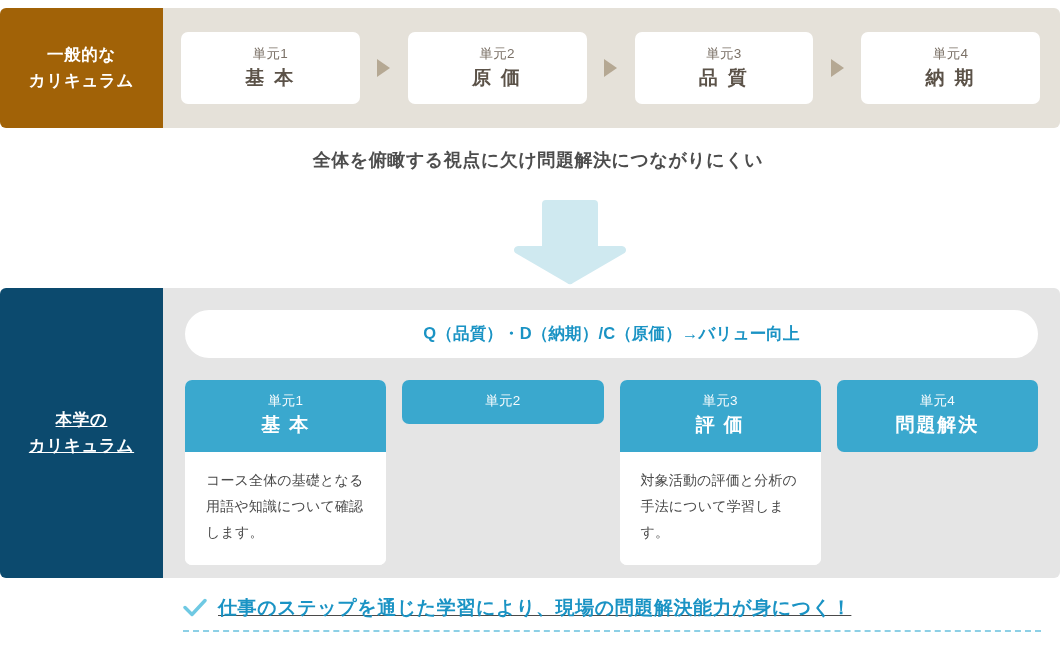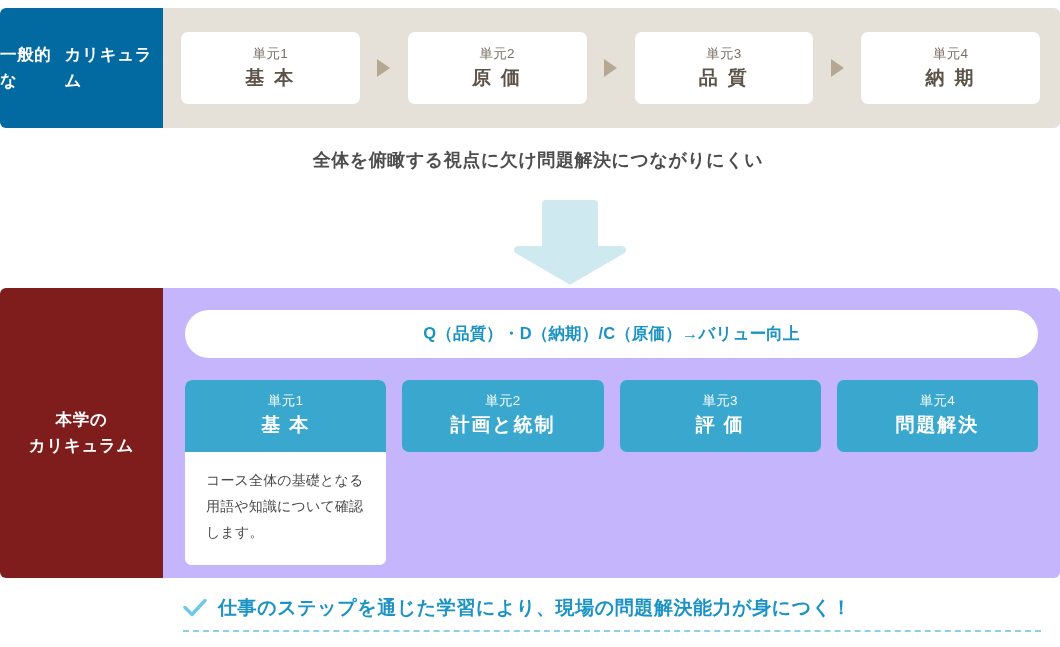--- a/index.html
+++ b/index.html
@@ -27,25 +27,25 @@
     left: 0;
     top: 8px;
     width: 1060px;
     height: 120px;
     display: flex;
     align-items: stretch;
   }
   .top-label {
     width: 163px;
     flex: 0 0 163px;
-    background: #0369a1;
+    background: #a16207;
     border-radius: 6px 0 0 6px;
     color: #ffffff;
     display: flex;
-    flex-direction: row;
+    flex-direction: column;
     align-items: center;
     justify-content: center;
     font-size: 16.5px;
     font-weight: bold;
     line-height: 1.55;
     letter-spacing: 0.04em;
   }
   .top-track {
     flex: 1 1 auto;
     background: #e5e1d9;
@@ -120,35 +120,36 @@
     left: 0;
     top: 288px;
     width: 1060px;
     height: 290px;
     display: flex;
     align-items: stretch;
   }
   .bot-label {
     width: 163px;
     flex: 0 0 163px;
-    background: #7f1d1d;
+    background: #0c4a6e;
     border-radius: 6px 0 0 6px;
     color: #ffffff;
     display: flex;
     flex-direction: column;
     align-items: center;
     justify-content: center;
     font-size: 16.5px;
     font-weight: bold;
     line-height: 1.55;
     letter-spacing: 0.04em;
+    text-decoration: underline;
   }
   .bot-body {
     flex: 1 1 auto;
-    background: #c4b5fd;
+    background: #e5e5e5;
     border-radius: 0 6px 6px 0;
     padding: 22px 22px 0 22px;
     box-sizing: border-box;
     display: flex;
     flex-direction: column;
   }
   .qdc-banner {
     background: #ffffff;
     border-radius: 28px;
     height: 48px;
@@ -210,20 +211,21 @@
     width: 880px;
     display: flex;
     flex-direction: column;
     align-items: flex-start;
   }
   .footer-line {
     display: flex;
     align-items: center;
     gap: 11px;
     padding-left: 20px;
+    text-decoration: underline;
   }
   .check-icon {
     flex: 0 0 auto;
     display: block;
   }
   .footer-text {
     font-size: 19px;
     font-weight: bold;
     color: #1a93c4;
     letter-spacing: 0.03em;
@@ -304,29 +306,29 @@
           <div class="bot-card-head">
             <div class="unit-no">単元1</div>
             <div class="unit-title">基 本</div>
           </div>
           <div class="bot-card-body">コース全体の基礎となる用語や知識について確認します。</div>
         </div>
 
         <div class="bot-card">
           <div class="bot-card-head">
             <div class="unit-no">単元2</div>
-            <div class="unit-title">計画と統制</div>
           </div>
         </div>
 
         <div class="bot-card">
           <div class="bot-card-head">
             <div class="unit-no">単元3</div>
             <div class="unit-title">評 価</div>
           </div>
+          <div class="bot-card-body">対象活動の評価と分析の手法について学習します。</div>
         </div>
 
         <div class="bot-card">
           <div class="bot-card-head">
             <div class="unit-no">単元4</div>
             <div class="unit-title">問題解決</div>
           </div>
         </div>
 
       </div>

